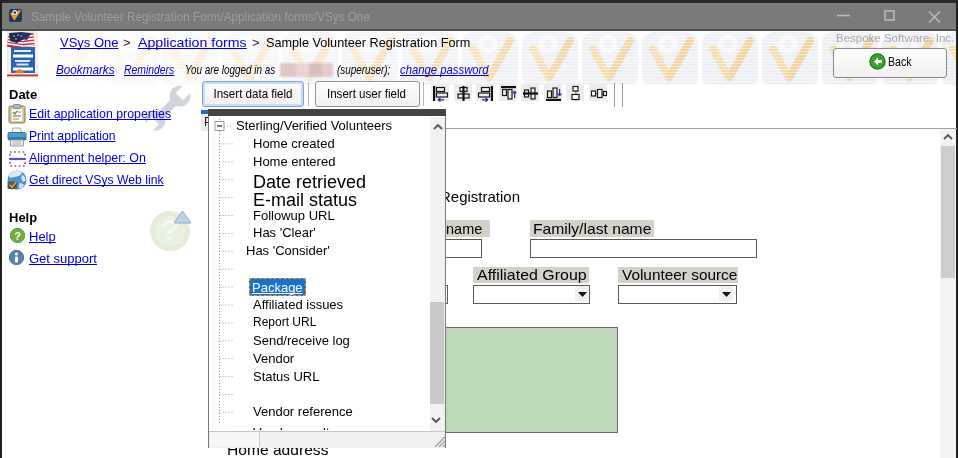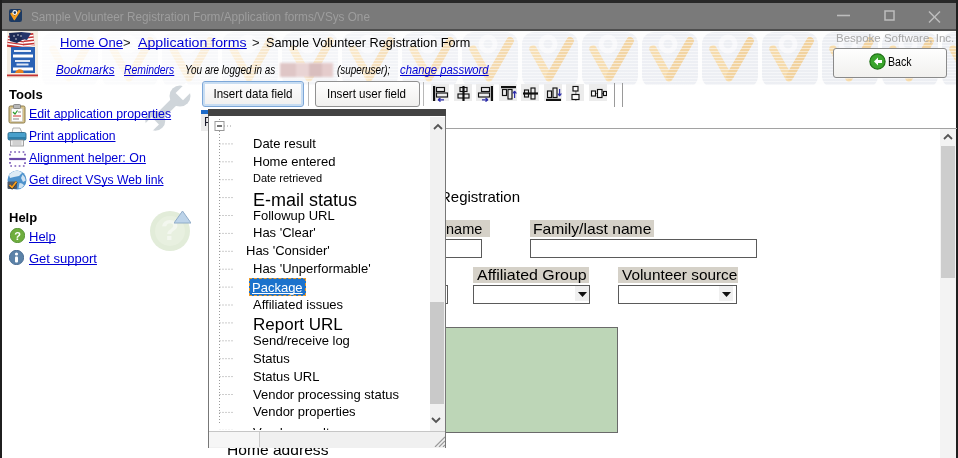--- a/index.html
+++ b/index.html
@@ -91,41 +91,41 @@
   <rect x="4" y="16" width="24" height="26" fill="#2a62b5"></rect>
   <rect x="7" y="19" width="17" height="2" fill="#e8eef8"></rect>
   <rect x="6" y="23.5" width="20" height="3" fill="#fff"></rect>
   <rect x="8" y="29" width="15" height="2" fill="#dfe8f5"></rect>
   <rect x="9.5" y="32.5" width="12" height="2" fill="#dfe8f5"></rect>
   <rect x="6" y="36.5" width="20" height="3" fill="#fff"></rect>
   <path d="M8 42 Q10 37.5 14 38.5 Q17 39 16.5 42 Z" fill="#e8821e"></path>
   <rect x="0" y="43.5" width="31" height="1.8" fill="#c53434"></rect>
 </svg>
 
-<div class="abs" style="left:60px;top:35px;font-size:13px;"><span class="lnk">Home One</span></div>
+<div class="abs" style="left:60px;top:35px;font-size:13px;"><span class="lnk">VSys One</span></div>
 <div class="abs" style="left:123px;top:35px;font-size:13px;color:#222;">&gt;</div>
 <div class="abs" style="left:138px;top:35px;font-size:13px;transform:scaleX(1.09);transform-origin:0 0;"><span class="lnk">Application forms</span></div>
 <div class="abs" style="left:252px;top:35px;font-size:13px;color:#222;">&gt;</div>
 <div class="abs" style="left:266px;top:35px;font-size:13px;color:#000;transform:scaleX(0.975);transform-origin:0 0;">Sample Volunteer Registration Form</div>
 <div class="abs" style="left:56px;top:62px;font-size:13px;font-style:italic;transform:scaleX(0.90);transform-origin:0 0;"><span class="lnk">Bookmarks</span></div>
 <div class="abs" style="left:124px;top:62px;font-size:13px;font-style:italic;transform:scaleX(0.80);transform-origin:0 0;"><span class="lnk">Reminders</span></div>
 <div class="abs" style="left:185px;top:62px;font-size:13px;font-style:italic;color:#000;transform:scaleX(0.76);transform-origin:0 0;">You are logged in as</div>
 <div class="abs" style="left:280px;top:63px;width:53px;height:14px;background:linear-gradient(90deg,#dfc6c6 0 30%,#e9d4d4 30% 55%,#d9bebe 55% 80%,#e5cccc 80% 100%);filter:blur(1.1px);"></div>
 <div class="abs" style="left:337px;top:62px;font-size:13px;font-style:italic;color:#000;transform:scaleX(0.76);transform-origin:0 0;">(superuser);</div>
 <div class="abs" style="left:400px;top:62px;font-size:13px;font-style:italic;transform:scaleX(0.87);transform-origin:0 0;"><span class="lnk">change password</span></div>
 <div class="abs" style="left:836px;top:32px;font-size:11.5px;color:#a8a8a8;white-space:nowrap;">Bespoke Software, Inc.</div>
 
 <div class="abs" style="left:833px;top:48px;width:112px;height:28px;border:1px solid #8a8a8a;border-radius:3px;background:linear-gradient(#fefefe,#f1f0ee);"></div>
 <svg class="abs" style="left:869px;top:53px;" width="17" height="17" viewBox="0 0 17 17">
   <circle cx="8.5" cy="8.5" r="7.6" fill="#3aa52c" stroke="#1c7013" stroke-width="1.2"></circle>
   <path d="M9 4.5 L5 8.5 L9 12.5 L9 10 L13 10 L13 7 L9 7 Z" fill="#fff"></path>
 </svg>
 <div class="abs" style="left:888px;top:55px;font-size:12.5px;color:#000;transform:scaleX(0.85);transform-origin:0 0;">Back</div>
 
-<div class="abs" style="left:9px;top:87px;font-size:13px;font-weight:bold;color:#000;">Tools</div>
+<div class="abs" style="left:9px;top:87px;font-size:13px;font-weight:bold;color:#000;">Date</div>
 
 <div class="abs" style="left:143px;top:82px;width:50px;height:53px;overflow:hidden;">
 <svg width="50" height="53" viewBox="0 0 50 53">
   <g transform="rotate(45 25 26)">
     <circle cx="25" cy="9" r="10.5" fill="#cfd5da"></circle>
     <rect x="19.8" y="-5" width="10.4" height="15" fill="#fff"></rect>
     <rect x="20.9" y="14" width="8.2" height="25" fill="#cfd5da"></rect>
     <circle cx="25" cy="44" r="10" fill="#cfd5da"></circle>
     <rect x="19.8" y="44" width="10.4" height="14" fill="#fff"></rect>
   </g>
@@ -320,36 +320,35 @@
         <line x1="10.5" y1="224.79999999999998" x2="24" y2="224.79999999999998" stroke="#9a9a9a" stroke-width="1" stroke-dasharray="1 2"></line>
         <line x1="10.5" y1="242.7" x2="24" y2="242.7" stroke="#9a9a9a" stroke-width="1" stroke-dasharray="1 2"></line>
         <line x1="10.5" y1="260.59999999999997" x2="24" y2="260.59999999999997" stroke="#9a9a9a" stroke-width="1" stroke-dasharray="1 2"></line>
         <line x1="10.5" y1="278.5" x2="24" y2="278.5" stroke="#9a9a9a" stroke-width="1" stroke-dasharray="1 2"></line>
         <line x1="10.5" y1="296.4" x2="24" y2="296.4" stroke="#9a9a9a" stroke-width="1" stroke-dasharray="1 2"></line>
         <line x1="10.5" y1="314.29999999999995" x2="24" y2="314.29999999999995" stroke="#9a9a9a" stroke-width="1" stroke-dasharray="1 2"></line>
         <line x1="15" y1="10" x2="24" y2="10" stroke="#9a9a9a" stroke-width="1" stroke-dasharray="1 2"></line>
         <rect x="6" y="5.5" width="9" height="9" fill="#fff" stroke="#999" stroke-width="1"></rect>
         <line x1="8" y1="10" x2="13" y2="10" stroke="#111" stroke-width="1.15"></line>
       </svg>
-      <div class="abs" style="left:44px;top:19.9px;font-size:13px;color:#000;white-space:nowrap;">Date result</div>
+      <div class="abs" style="left:27px;top:2px;font-size:13px;color:#000;white-space:nowrap;">Sterling/Verified Volunteers</div>
+      <div class="abs" style="left:44px;top:19.9px;font-size:13px;color:#000;white-space:nowrap;">Home created</div>
       <div class="abs" style="left:44px;top:37.8px;font-size:13px;color:#000;white-space:nowrap;">Home entered</div>
-      <div class="abs" style="left:44px;top:55.699999999999996px;font-size:11px;color:#000;white-space:nowrap;">Date retrieved</div>
+      <div class="abs" style="left:44px;top:55.699999999999996px;font-size:18px;color:#000;white-space:nowrap;">Date retrieved</div>
       <div class="abs" style="left:44px;top:73.6px;font-size:18px;color:#000;white-space:nowrap;">E-mail status</div>
       <div class="abs" style="left:44px;top:91.5px;font-size:13px;color:#000;white-space:nowrap;">Followup URL</div>
       <div class="abs" style="left:44px;top:109.39999999999999px;font-size:13px;color:#000;white-space:nowrap;">Has 'Clear'</div>
       <div class="abs" style="left:37px;top:127.29999999999998px;font-size:13px;color:#000;white-space:nowrap;">Has 'Consider'</div>
-      <div class="abs" style="left:44px;top:145.2px;font-size:13px;color:#000;white-space:nowrap;">Has 'Unperformable'</div>
       <div class="abs" style="left:40px;top:162.1px;font-size:13px;color:#fff;background:#1b72cc;padding:0.5px 2px;border:1px dashed #ef9b28;white-space:nowrap;text-decoration:underline;text-decoration-skip-ink:none;">Package</div>
       <div class="abs" style="left:44px;top:181px;font-size:13px;color:#000;white-space:nowrap;">Affiliated issues</div>
-      <div class="abs" style="left:44px;top:198.89999999999998px;font-size:17px;color:#000;white-space:nowrap;">Report URL</div>
+      <div class="abs" style="left:44px;top:198.89999999999998px;font-size:12px;color:#000;white-space:nowrap;">Report URL</div>
       <div class="abs" style="left:44px;top:216.79999999999998px;font-size:13px;color:#000;white-space:nowrap;">Send/receive log</div>
-      <div class="abs" style="left:44px;top:234.7px;font-size:13px;color:#000;white-space:nowrap;">Status</div>
+      <div class="abs" style="left:44px;top:234.7px;font-size:13px;color:#000;white-space:nowrap;">Vendor</div>
       <div class="abs" style="left:44px;top:252.59999999999997px;font-size:13px;color:#000;white-space:nowrap;">Status URL</div>
-      <div class="abs" style="left:44px;top:270.5px;font-size:13px;color:#000;white-space:nowrap;">Vendor processing status</div>
-      <div class="abs" style="left:44px;top:288.4px;font-size:13px;color:#000;white-space:nowrap;">Vendor properties</div>
+      <div class="abs" style="left:44px;top:288.4px;font-size:13px;color:#000;white-space:nowrap;">Vendor reference</div>
       <div class="abs" style="left:44px;top:308.49999999999994px;font-size:13px;color:#000;white-space:nowrap;">Vendor result</div>
     </div>
   </div>
 
 <div class="abs" style="left:430px;top:117px;width:15px;height:314px;background:#f1f1f1;"></div>
 <svg class="abs" style="left:433px;top:123px;" width="10" height="7" viewBox="0 0 10 7">
     <path d="M1 6 L5 2 L9 6" fill="none" stroke="#555" stroke-width="1.8"></path>
   </svg>
 <svg class="abs" style="left:431px;top:417px;" width="10" height="7" viewBox="0 0 10 7">
     <path d="M1 1 L5 5 L9 1" fill="none" stroke="#555" stroke-width="1.8"></path>

